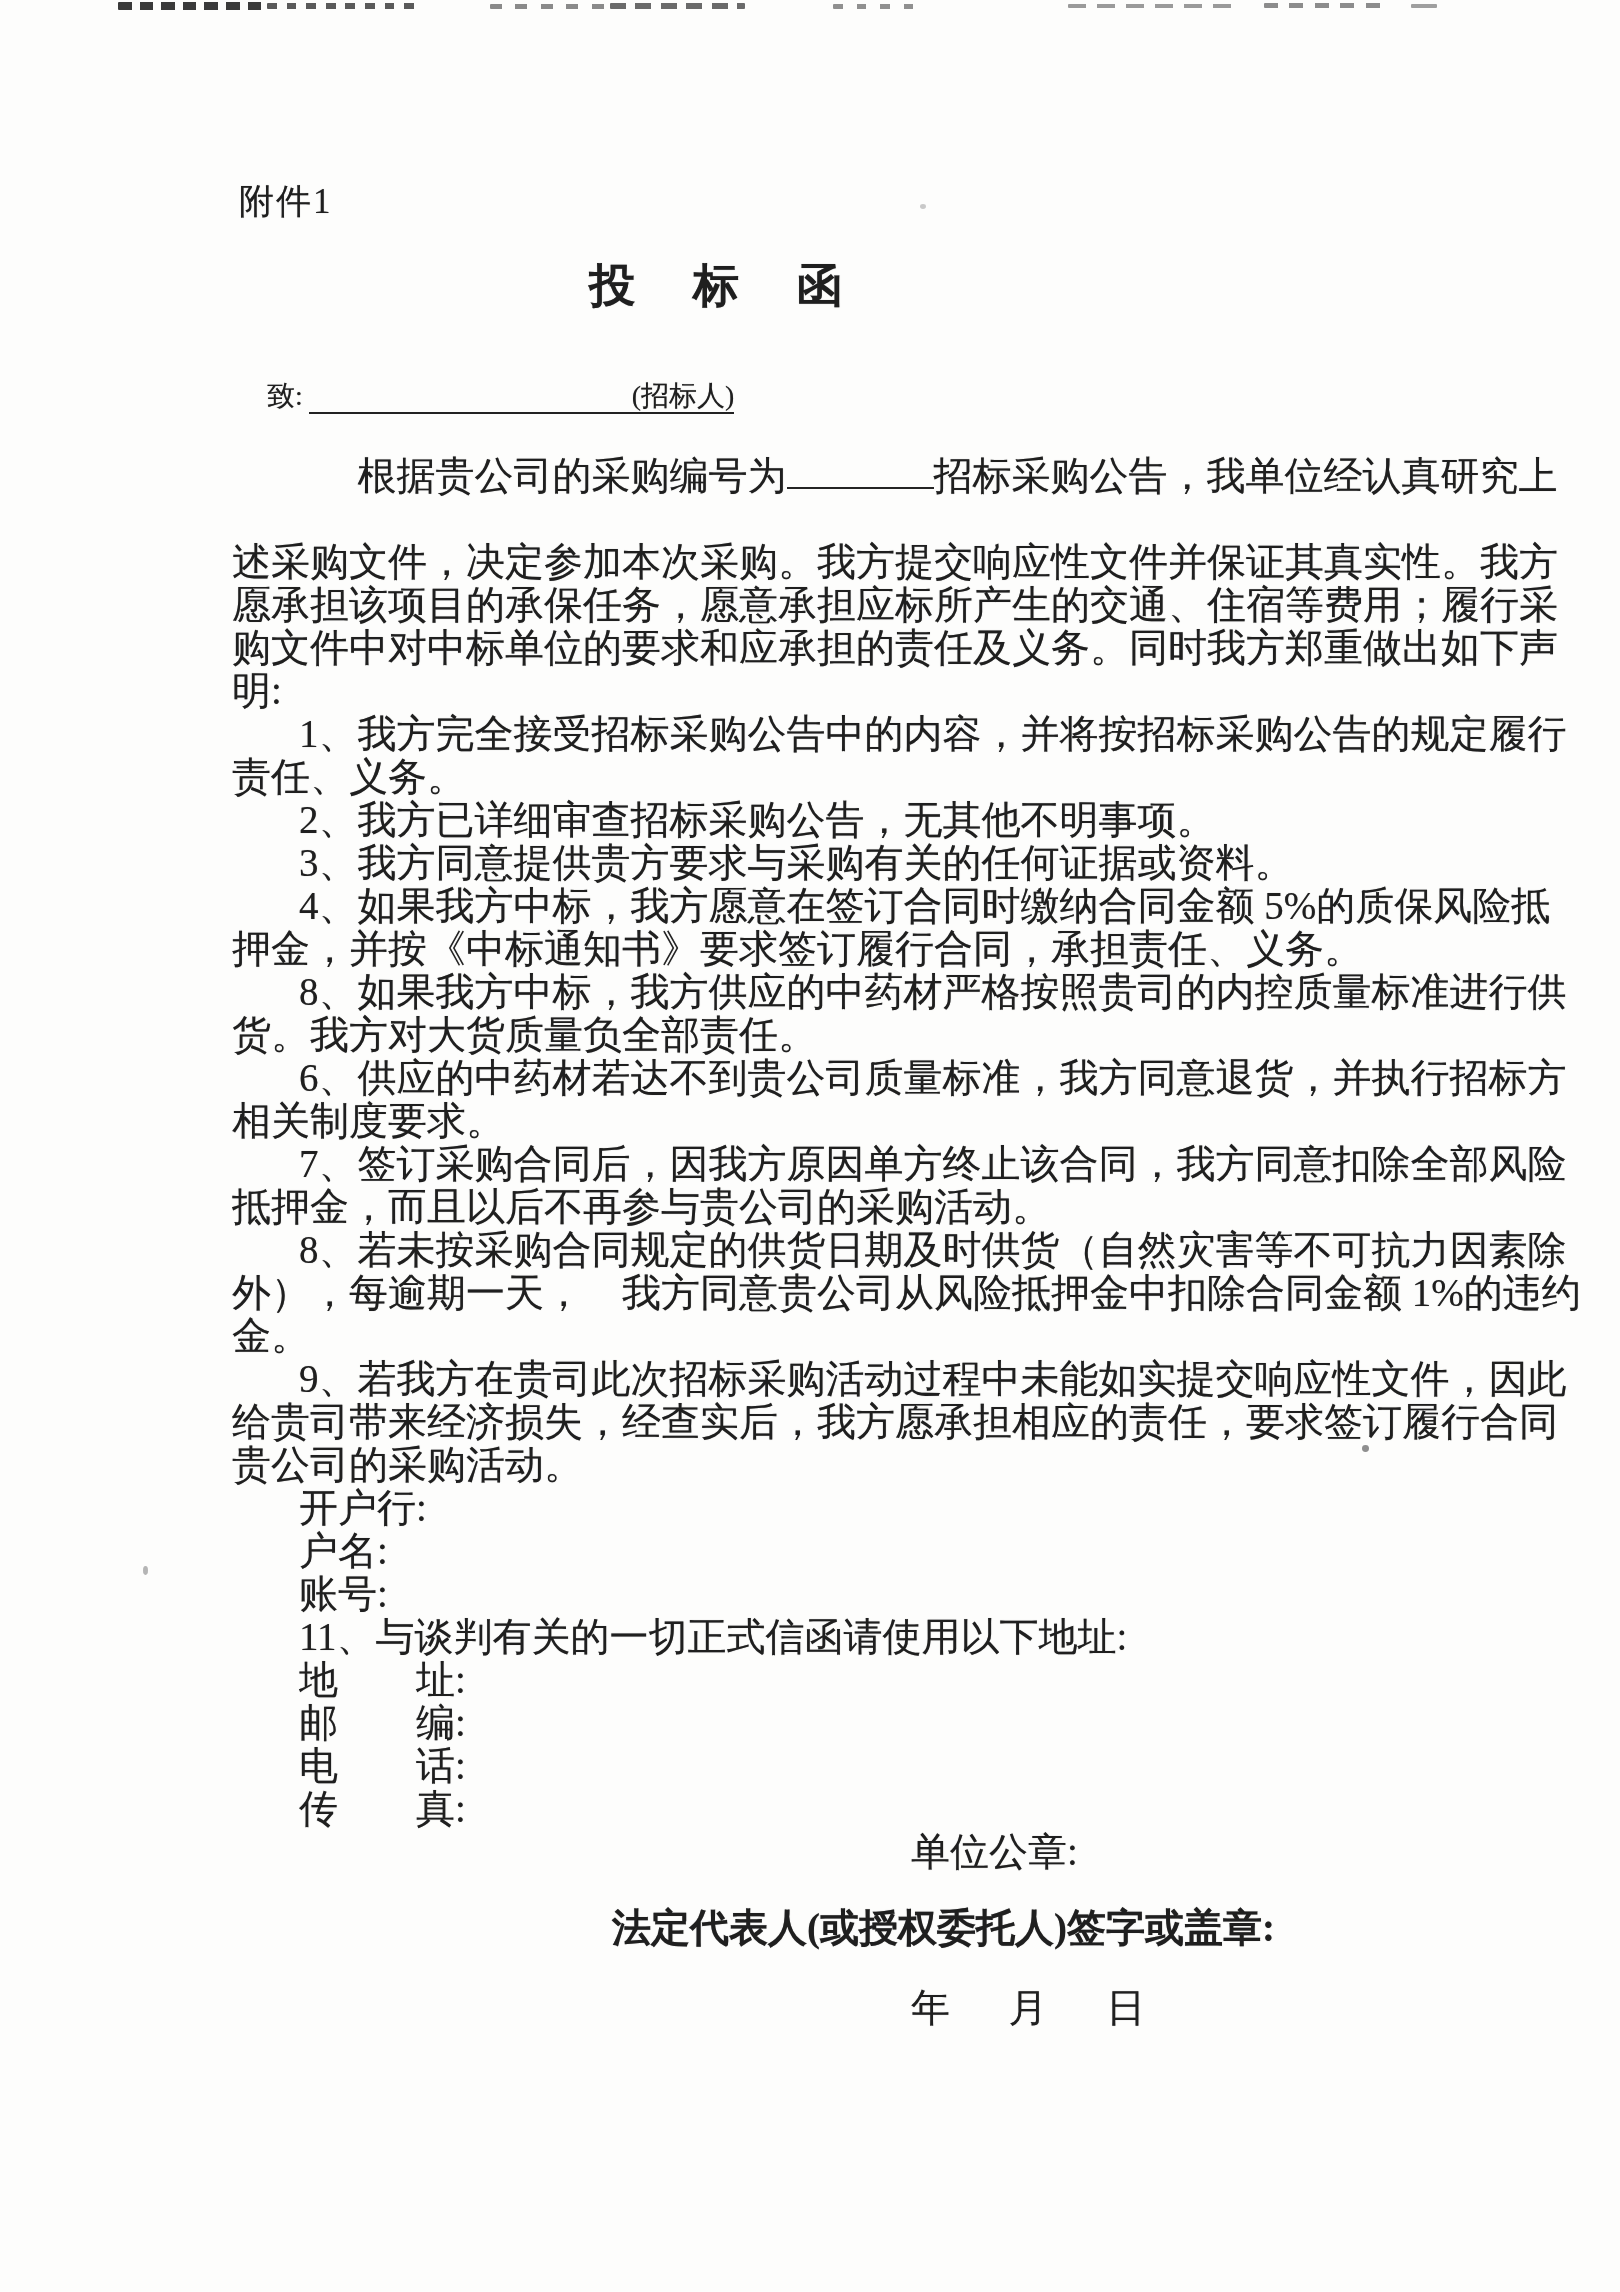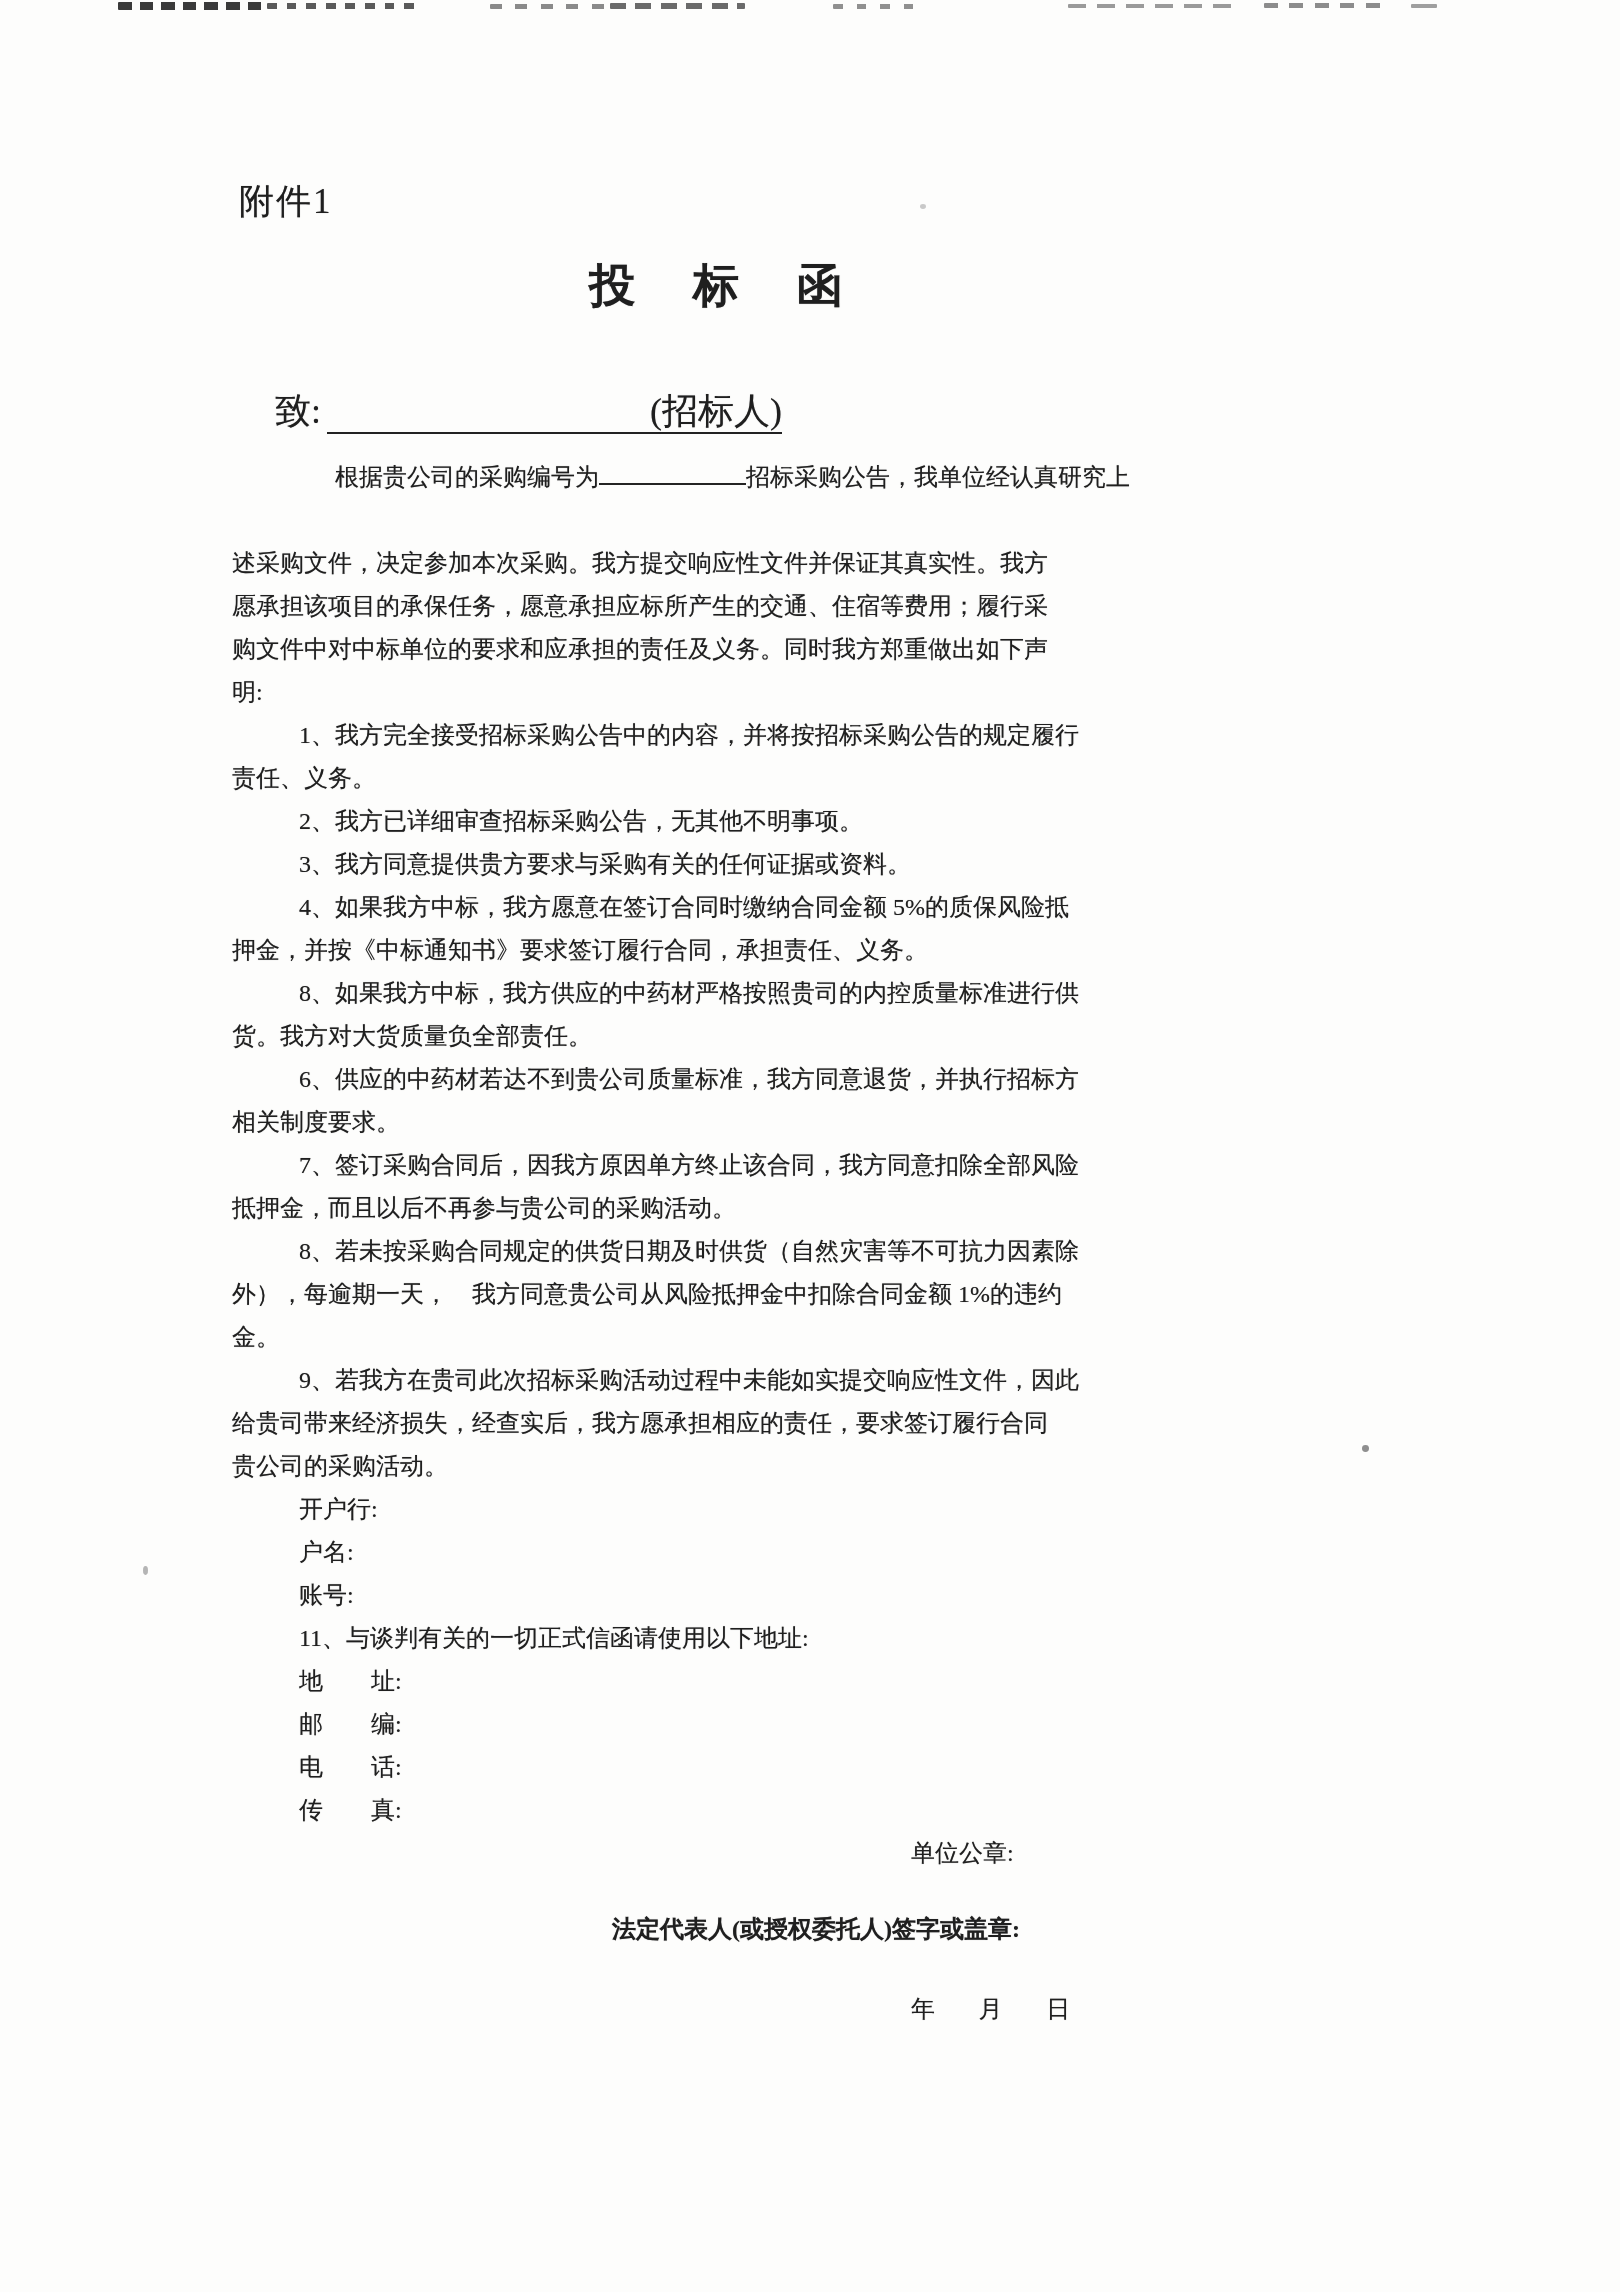--- a/index.html
+++ b/index.html
@@ -17,34 +17,34 @@
   .attachment-label {
     position:absolute; left:239px; top:178px;
     font-size:35px; letter-spacing:2px;
   }
   .doc-title {
     position:absolute; left:0; top:255px; width:1438px;
     text-align:center; font-size:46px; font-weight:bold; letter-spacing:5.9px;
   }
   .addressee-line {
     position:absolute; left:239px; top:345px;
-    font-size:36px; white-space:pre;
+    font-size:28px; white-space:pre;
   }
   .u-group {
     display:inline-block;
     border-bottom:2.9px solid #222;
     padding-left:323px; margin-left:5.9px;
     line-height:1.15;
   }
 
   .body-flow {
     position:absolute; left:232px; top:411px; width:1142px;
   }
   .line {
-    font-size:24px; line-height:43px;
+    font-size:39px; line-height:43px;
     white-space:pre; overflow:visible;
   }
   .indent { padding-left:67px; }
 
   .blank {
     display:inline-block;
     border-bottom:2.9px solid #242424;
     height:29px; vertical-align:baseline;
   }
   .blank.w150 { width:147px; }

